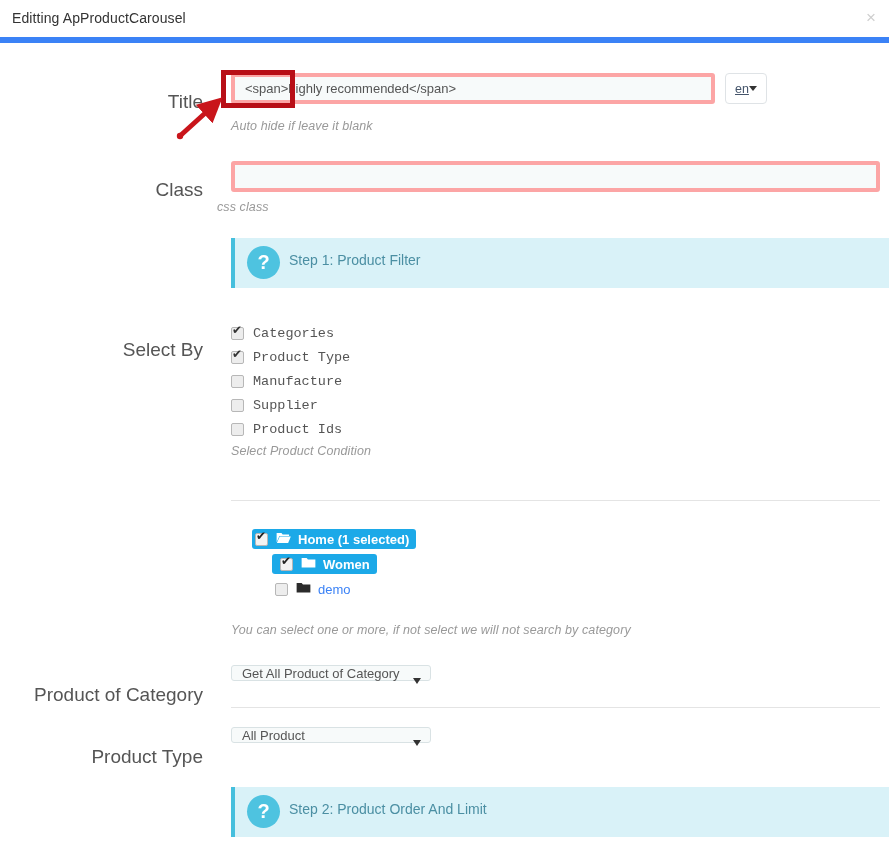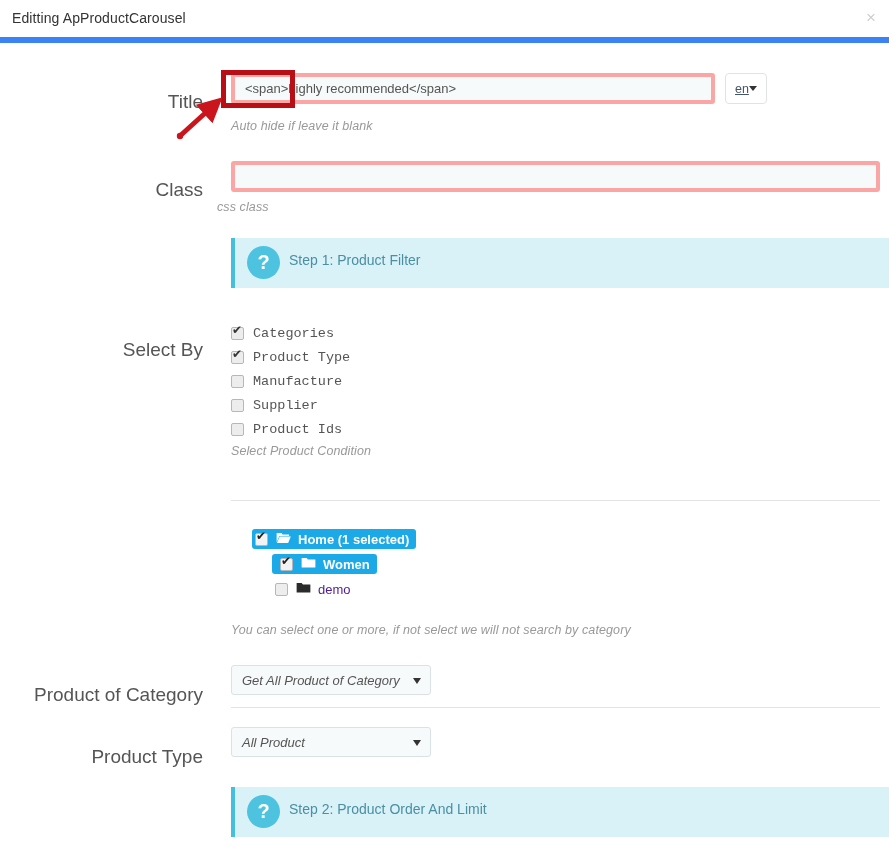--- a/index.html
+++ b/index.html
@@ -136,30 +136,29 @@
     width: 13px; height: 13px; border-radius: 2px; background: #ededed;
     border: 1px solid #b7b7b7; position: relative; display:inline-block; flex:none;
     cursor: pointer;
   }
   .tnode-cb.on { background: #f3f3f3; }
   .tnode-cb.on::after {
     content:"✔"; position:absolute; left:0px; top:-4px; font-size:12px; color:#222; line-height:13px;
     font-family: "DejaVu Sans", sans-serif;
   }
   .tnode-label { font-size: 13px; margin-left: 7px; font-weight: bold; color:#fff; white-space: nowrap; }
-  .tnode-label.plain { color: #4c1d95; font-weight: normal; }
+  .tnode-label.plain { color: #3b82f6; font-weight: normal; }
   .folder { margin-left: 8px; flex: none; display:inline-block; }
 
   
   .sel-box {
     position: absolute; border: 1px solid #d9e2e4; border-radius: 3px;
-    background: #f7fafa; height: 30px; display: flex; align-items: center;
+    background: #f7fafa; height: 16px; display: flex; align-items: center;
     padding: 0 10px; font-size: 13px; color: #555; cursor: pointer;
     font-family: "Liberation Sans", sans-serif;
-    font-style: italic;
   }
   .sel-caret {
     position: absolute; right: 9px; top: 12px;
     width: 0; height: 0; border-left: 4px solid transparent;
     border-right: 4px solid transparent; border-top: 6px solid #333;
   }
 
   
   .anno-rect {
     position: absolute; border: 5px solid #b80f17; background: transparent;

